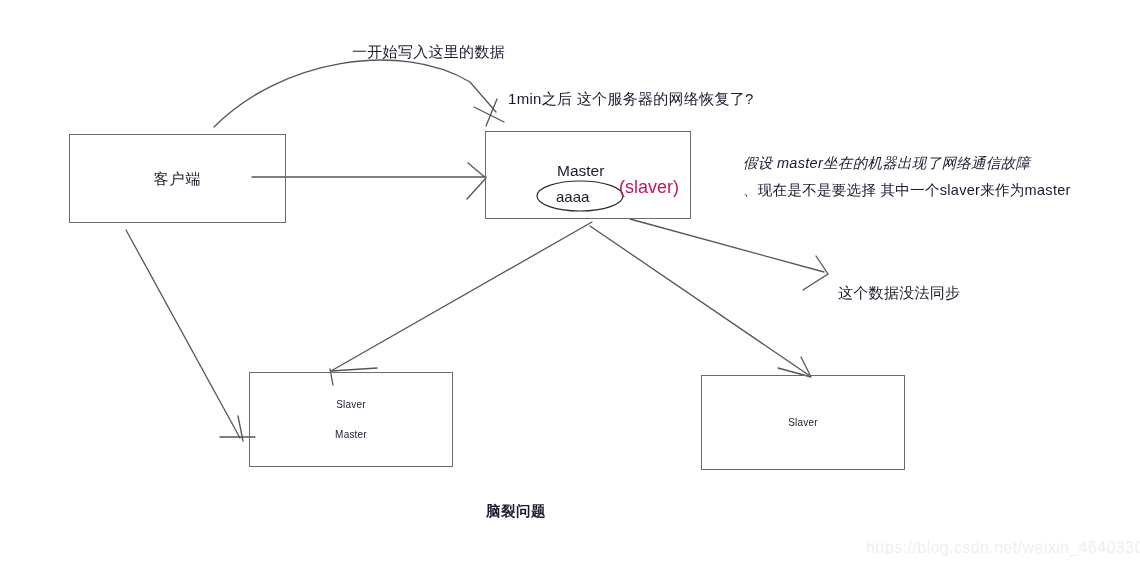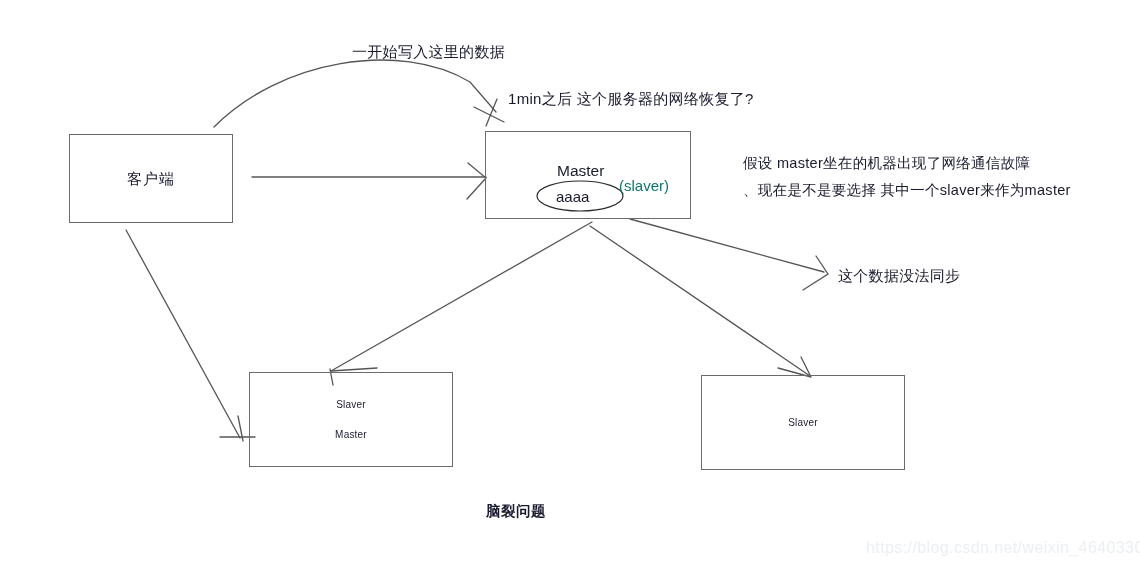--- a/index.html
+++ b/index.html
@@ -56,22 +56,22 @@
     font-size: 14.5px;
   }
   #ellipse-label {
     position: absolute;
     color: #1a1a2e;
     font-size: 15px;
     white-space: nowrap;
   }
   #slaver-paren {
     position: absolute;
-    color: #0f766e;
-    font-size: 15px;
+    color: #be185d;
+    font-size: 18px;
     white-space: nowrap;
   }
   #master-inner {
     position: absolute;
     color: #1a1a2e;
     font-size: 15.5px;
     white-space: nowrap;
   }
   #caption {
     position: absolute;
@@ -113,21 +113,21 @@
       <path d="M 801 357 L 811 377 M 811 377 L 778 368"></path>
 
       <line x1="126" y1="230" x2="240" y2="438"></line>
       <path d="M 238 416 L 243 441 M 220 437 L 255 437"></path>
 
     </g>
 
     <ellipse cx="580" cy="196" rx="43" ry="15" fill="none" stroke="#2b2b2b" stroke-width="1.2"></ellipse>
   </svg>
 
-  <div class="node" style="left:69px; top:134px; width:164px; height:89px;">
+  <div class="node" style="left:69px; top:134px; width:217px; height:89px;">
     <span class="node-label cn">客户端</span>
   </div>
 
   <div class="node" style="left:485px; top:131px; width:206px; height:88px;">
   </div>
   <span id="master-inner" style="left:557px; top:162px;">Master</span>
   <span id="ellipse-label" style="left:556px; top:188px;">aaaa</span>
   <span id="slaver-paren" style="left:619px; top:177px;">(slaver)</span>
 
   <div class="node" style="left:249px; top:372px; width:204px; height:95px;">
@@ -136,23 +136,23 @@
   </div>
 
   <div class="node" style="left:701px; top:375px; width:204px; height:95px;">
     <span class="node-label">Slaver</span>
   </div>
 
   <div class="ann" style="left:308px; top:38px;margin-left:44px;">一开始写入这里的数据</div>
 
   <div class="ann" style="left:508px; top:85px;">1min之后 这个服务器的网络恢复了?</div>
 
-  <div class="ann small" style="left:743px; top:150px;">假设 master坐在的机器出现了网络通信故障</div>
+  <div class="ann small" style="left:743px; top:150px;font-style:italic;">假设 master坐在的机器出现了网络通信故障</div>
 
   <div class="ann small" style="left:743px; top:177px;">、现在是不是要选择 其中一个slaver来作为master</div>
 
-  <div class="ann" style="left:838px; top:262px;">这个数据没法同步</div>
+  <div class="ann" style="left:838px; top:279px;">这个数据没法同步</div>
 
   <div id="caption" style="left:486px; top:502px;font-weight:bold;">脑裂问题</div>
 
   <div id="watermark" style="left:866px; top:539px;">https://blog.csdn.net/weixin_46403305</div>
 
 </div>
 
 </body></html>

